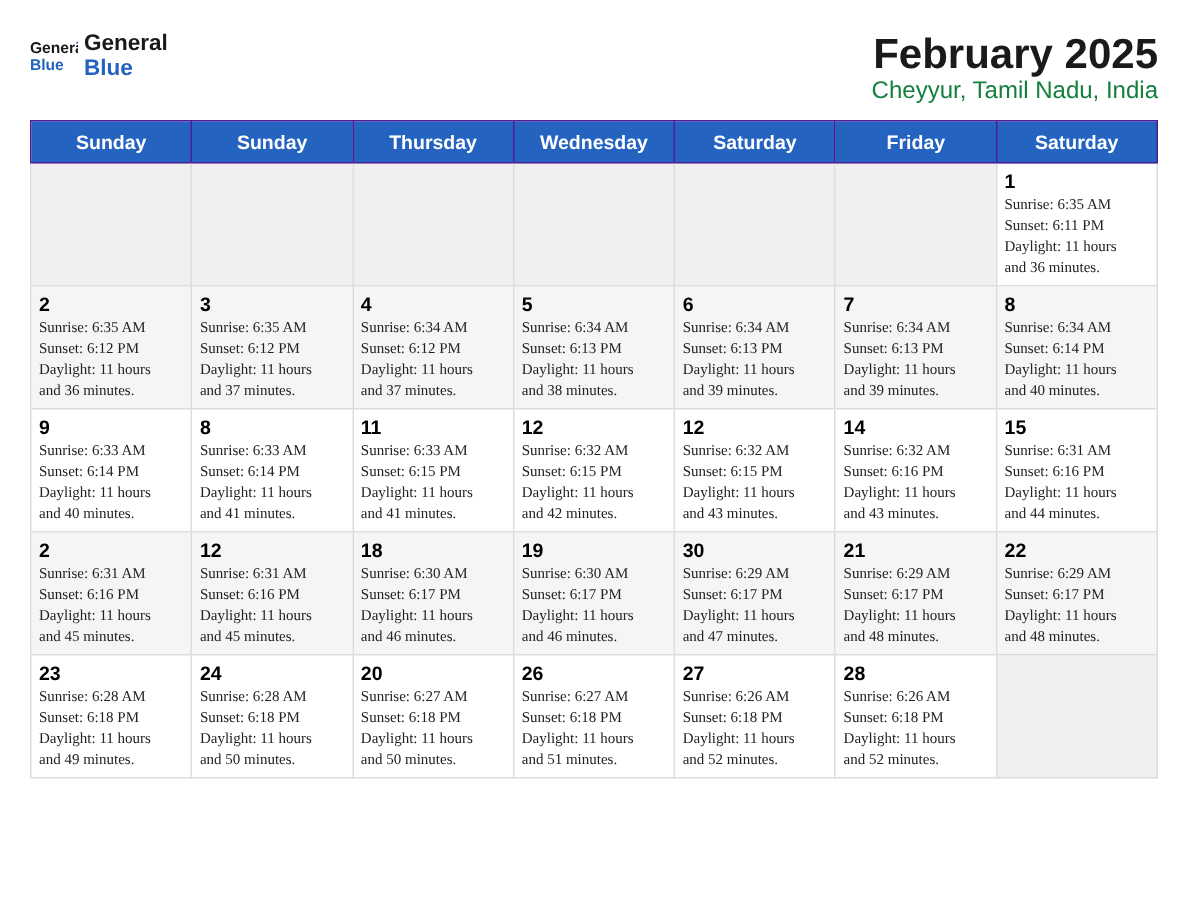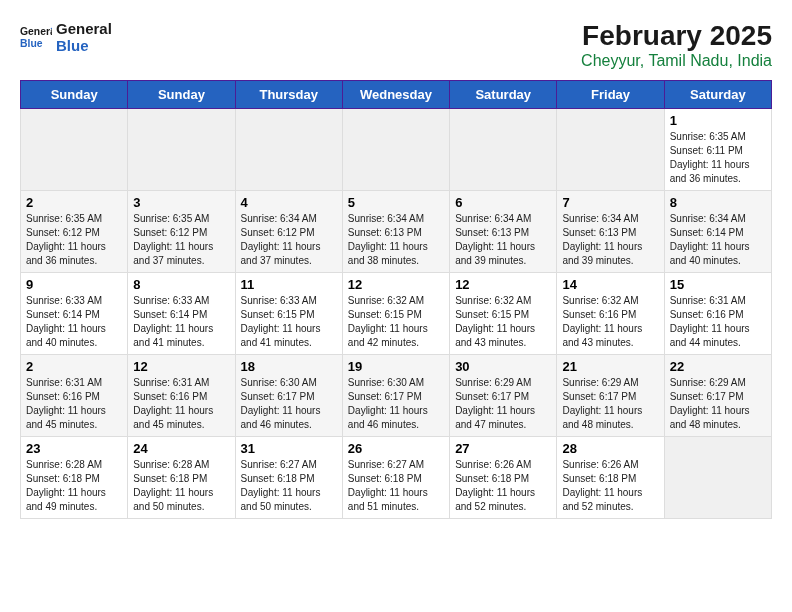--- a/index.html
+++ b/index.html
@@ -67,20 +67,21 @@
     .day-number {
       font-weight: bold;
       font-size: 13px;
       display: block;
       margin-bottom: 2px;
     }
     .day-info {
       font-size: 10px;
       color: #222;
       line-height: 1.4;
+      font-family: Liberation Serif, serif;
     }
     .empty-cell {
       background: #f9f9f9;
     }
     tbody tr:nth-child(odd) {
       background: #fff;
     }
     tbody tr:nth-child(even) {
       background: #f5f5f5;
     }
@@ -299,21 +300,21 @@
 and 49 minutes.</div>
         </td>
         <td>
           <span class="day-number">24</span>
           <div class="day-info" style="white-space: pre-line;">Sunrise: 6:28 AM
 Sunset: 6:18 PM
 Daylight: 11 hours
 and 50 minutes.</div>
         </td>
         <td>
-          <span class="day-number">31</span>
+          <span class="day-number">20</span>
           <div class="day-info" style="white-space: pre-line;">Sunrise: 6:27 AM
 Sunset: 6:18 PM
 Daylight: 11 hours
 and 50 minutes.</div>
         </td>
         <td>
           <span class="day-number">26</span>
           <div class="day-info" style="white-space: pre-line;">Sunrise: 6:27 AM
 Sunset: 6:18 PM
 Daylight: 11 hours

